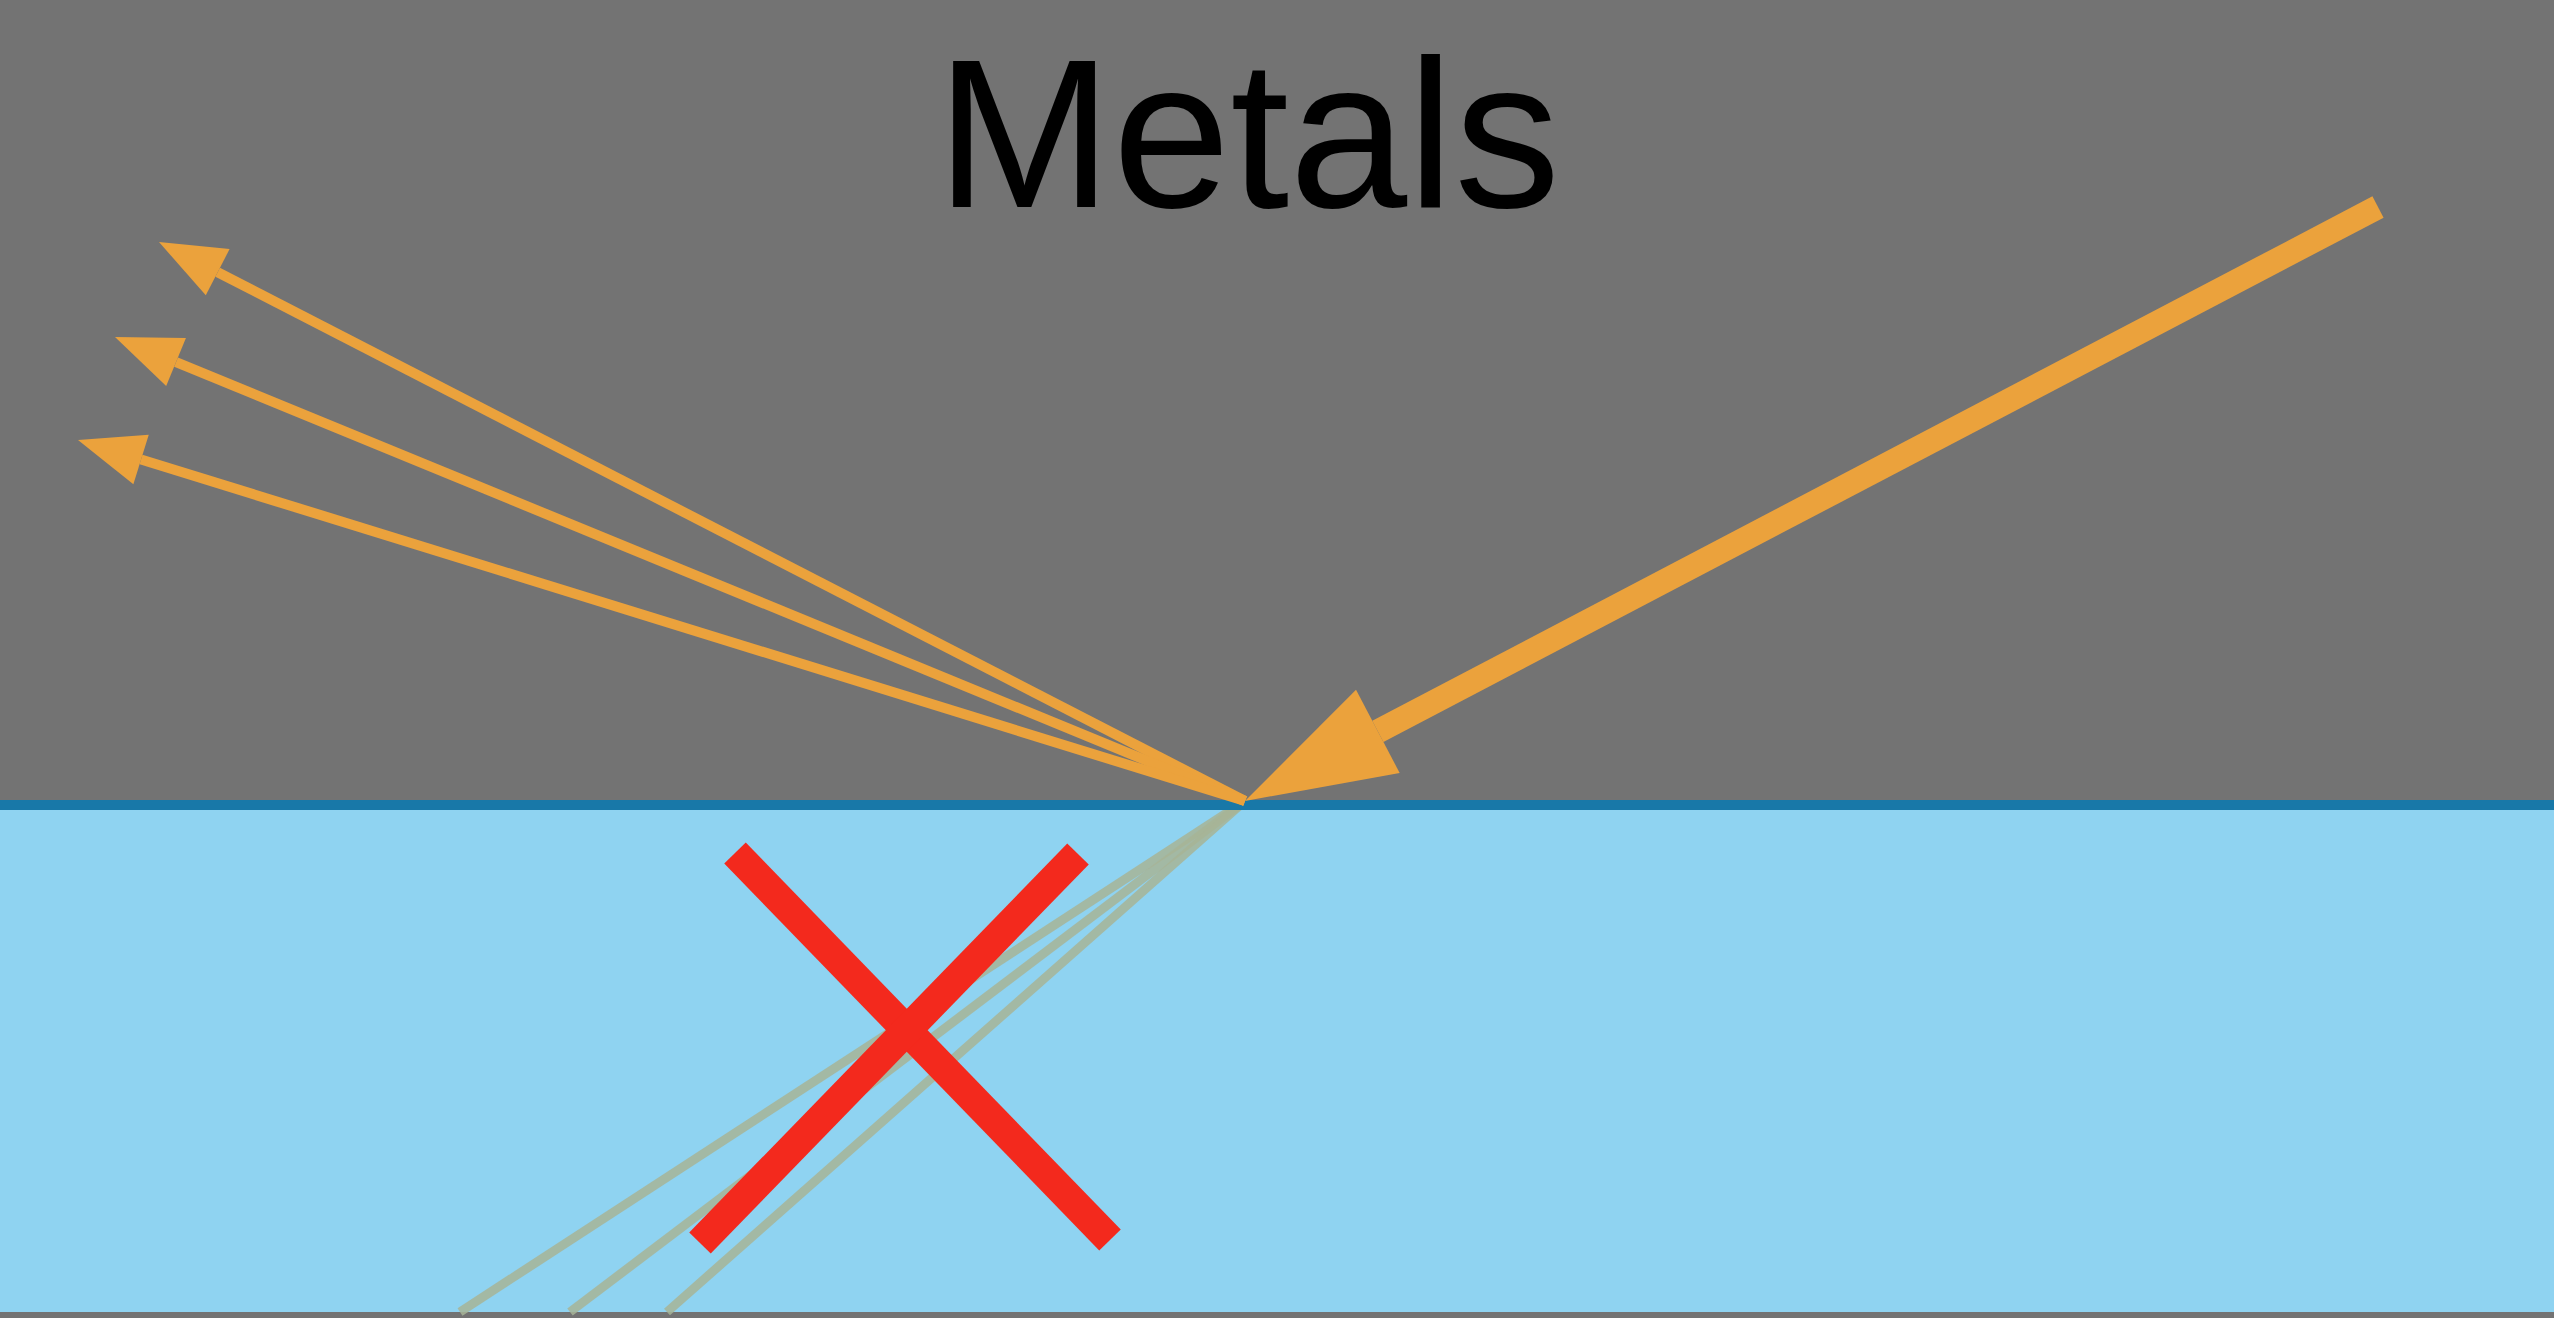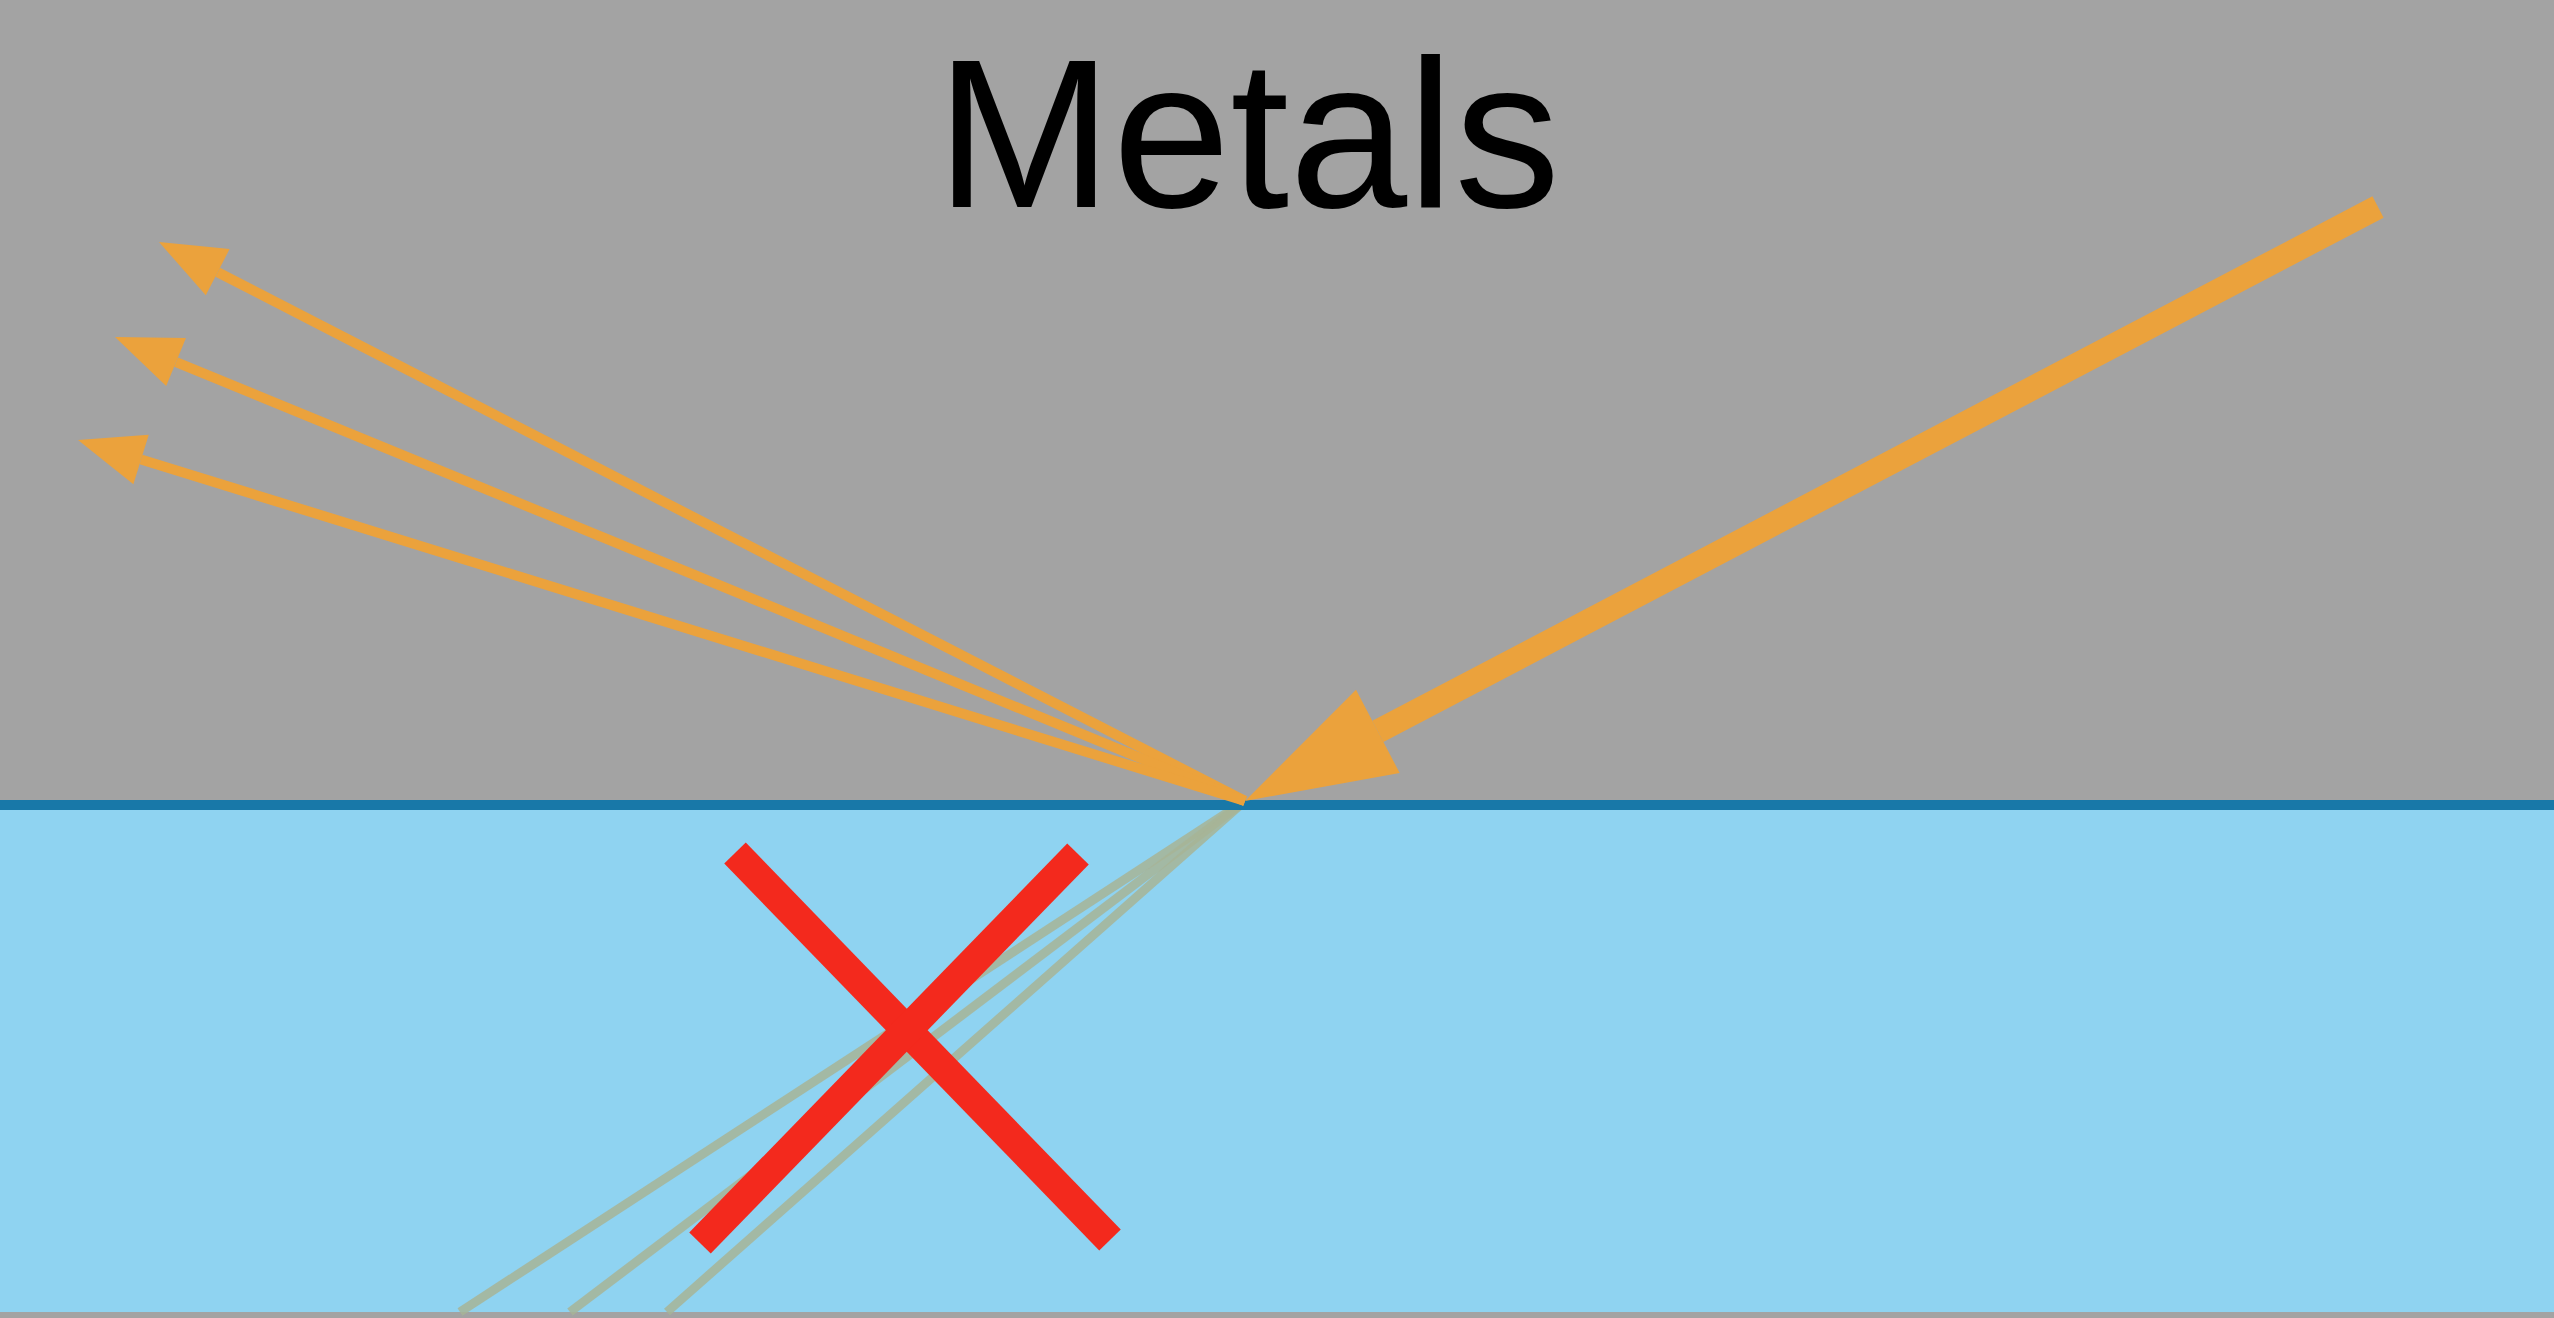--- a/index.html
+++ b/index.html
@@ -8,21 +8,21 @@
     background: #ffffff;
     width: 2554px;
     height: 1318px;
     overflow: hidden;
     font-family: "Liberation Sans", sans-serif;
   }
   #stage {
     position: relative;
     width: 2554px;
     height: 1318px;
-    background: #a3a3a3;
+    background: #737373;
   }
   svg { display: block; }
   .title-text {
     font-family: "Liberation Sans", sans-serif;
     font-weight: 400;
   }
 </style>
 </head>
 <body>
 

